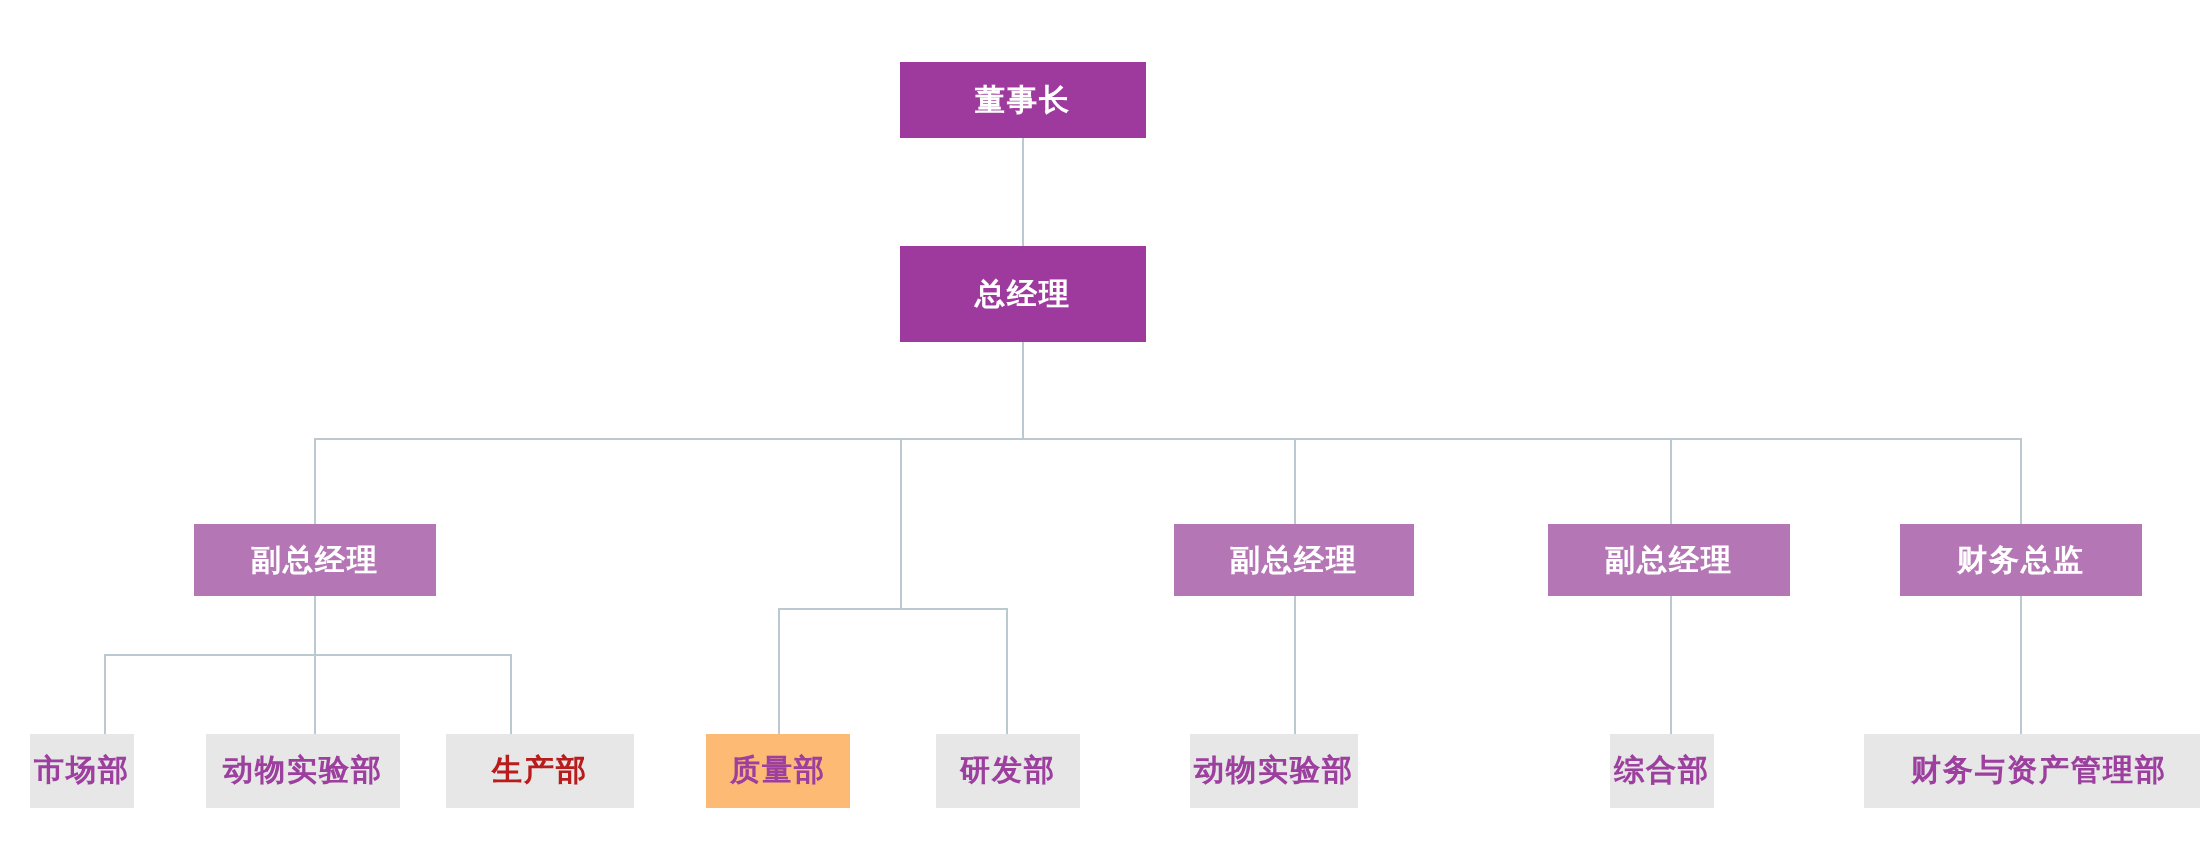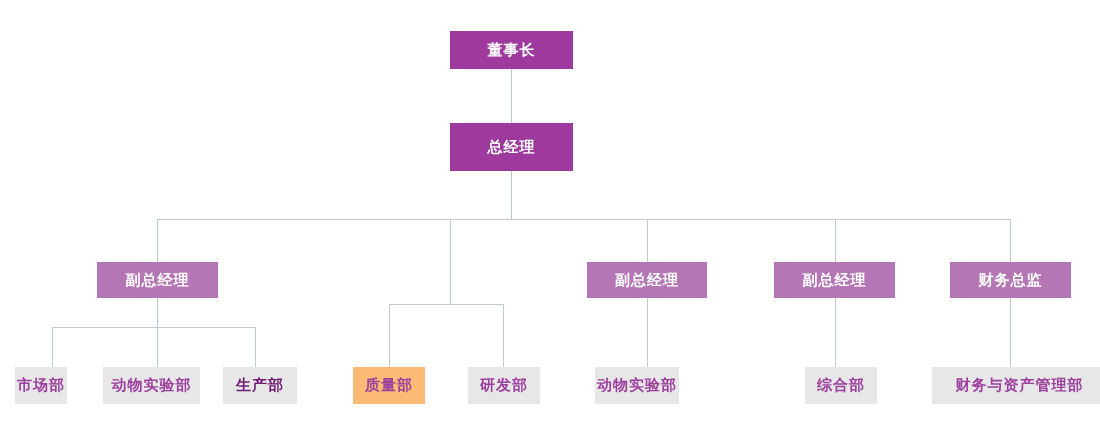--- a/index.html
+++ b/index.html
@@ -57,20 +57,20 @@
     </div>
   <div id="node-layer">
       <div class="org-node" style="left: 450px; top: 31px; width: 123px; height: 38px; background: rgb(158, 58, 158); color: rgb(255, 255, 255);">董事长</div>
       <div class="org-node" style="left: 450px; top: 123px; width: 123px; height: 48px; background: rgb(158, 58, 158); color: #ffffff;">总经理</div>
       <div class="org-node" style="left: 97px; top: 262px; width: 121px; height: 36px; background: rgb(181, 118, 181); color: rgb(255, 255, 255);">副总经理</div>
       <div class="org-node" style="left: 587px; top: 262px; width: 120px; height: 36px; background: rgb(181, 118, 181); color: rgb(255, 255, 255);">副总经理</div>
       <div class="org-node" style="left: 774px; top: 262px; width: 121px; height: 36px; background: rgb(181, 118, 181); color: rgb(255, 255, 255);">副总经理</div>
       <div class="org-node" style="left: 950px; top: 262px; width: 121px; height: 36px; background: rgb(181, 118, 181); color: rgb(255, 255, 255);">财务总监</div>
       <div class="org-node" style="left: 15px; top: 367px; width: 52px; height: 37px; background: rgb(231, 231, 231); color: rgb(156, 63, 158);">市场部</div>
       <div class="org-node" style="left: 103px; top: 367px; width: 97px; height: 37px; background: rgb(231, 231, 231); color: rgb(156, 63, 158);">动物实验部</div>
-      <div class="org-node" style="left: 223px; top: 367px; width: 74px; height: 37px; background: rgb(231, 231, 231); color: #701a75;">生产部</div>
+      <div class="org-node" style="left: 223px; top: 367px; width: 94px; height: 37px; background: rgb(231, 231, 231); color: #b91c1c;">生产部</div>
       <div class="org-node" style="left: 353px; top: 367px; width: 72px; height: 37px; background: #fdba74; color: rgb(156, 63, 158);">质量部</div>
       <div class="org-node" style="left: 468px; top: 367px; width: 72px; height: 37px; background: rgb(231, 231, 231); color: rgb(156, 63, 158);">研发部</div>
       <div class="org-node" style="left: 595px; top: 367px; width: 84px; height: 37px; background: rgb(231, 231, 231); color: rgb(156, 63, 158);">动物实验部</div>
-      <div class="org-node" style="left: 805px; top: 367px; width: 72px; height: 37px; background: rgb(231, 231, 231); color: rgb(156, 63, 158);">综合部</div>
+      <div class="org-node" style="left: 805px; top: 367px; width: 52px; height: 37px; background: rgb(231, 231, 231); color: rgb(156, 63, 158);">综合部</div>
       <div class="org-node" style="left: 932px; top: 367px; width: 175px; height: 37px; background: rgb(231, 231, 231); color: rgb(156, 63, 158);">财务与资产管理部</div>
     </div>
 </div>
 
 </body></html>

